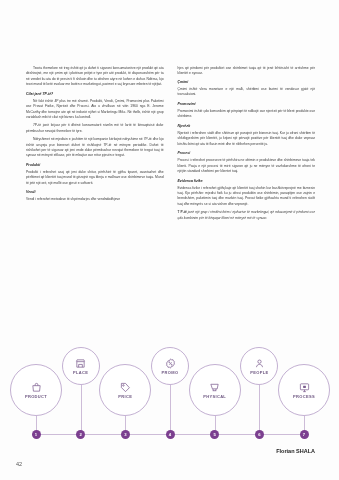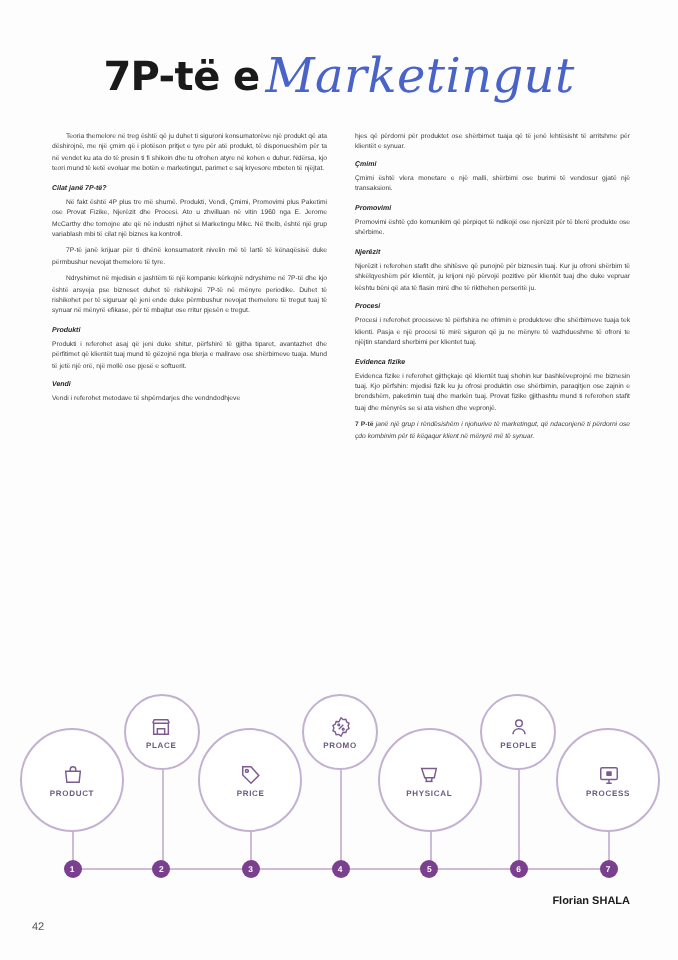--- a/index.html
+++ b/index.html
@@ -164,23 +164,20 @@
     font-size: 5.5px;
     font-weight: bold;
     color: #1a1a1a;
   }
 </style>
 </head>
 <body>
 
 <div class="page">
 
-  <div class="title-wrap">
-    <span class="title-main">7P-të e</span><span class="title-script">Marketingut</span>
-  </div>
 
   <div class="columns">
 
     <div class="col">
       <p class="indent">Teoria themelore në treg është që ju duhet ti siguroni konsumatorëve një produkt që ata dëshirojnë, me një çmim që i plotëson pritjet e tyre për atë produkt, të disponueshëm për ta në vendet ku ata do të presin ti fi shikoin dhe tu ofrohen atyre në kohen e duhur. Ndërsa, kjo teori mund të ketë evoluar me botën e marketingut, parimet e saj kryesore mbeten të njëjtat.</p>
 
       <div class="sec-head">Cilat janë 7P-të?</div>
       <p class="indent">Në fakt është 4P plus tre më shumë. Produkti, Vendi, Çmimi, Promovimi plus Paketimi ose Provat Fizike, Njerëzit dhe Procesi. Ato u zhvilluan në vitin 1960 nga E. Jerome McCarthy dhe tornojne ate që në industri njihet si Marketingu Mikc. Në thelb, është një grup variablash mbi të cilat një biznes ka kontroll.</p>
       <p class="indent">7P-të janë krijuar për ti dhënë konsumatorit nivelin më të lartë të kënaqësisë duke përmbushur nevojat themelore të tyre.</p>
       <p class="indent">Ndryshimet në mjedisin e jashtëm të një kompanie kërkojnë ndryshime në 7P-të dhe kjo është arsyeja pse bizneset duhet të rishikojnë 7P-të në mënyre periodike. Duhet të rishikohet per të siguruar që jeni ende duke përmbushur nevojat themelore të tregut tuaj të synuar në mënyrë efikase, për të mbajtur ose rritur pjesën e tregut.</p>

